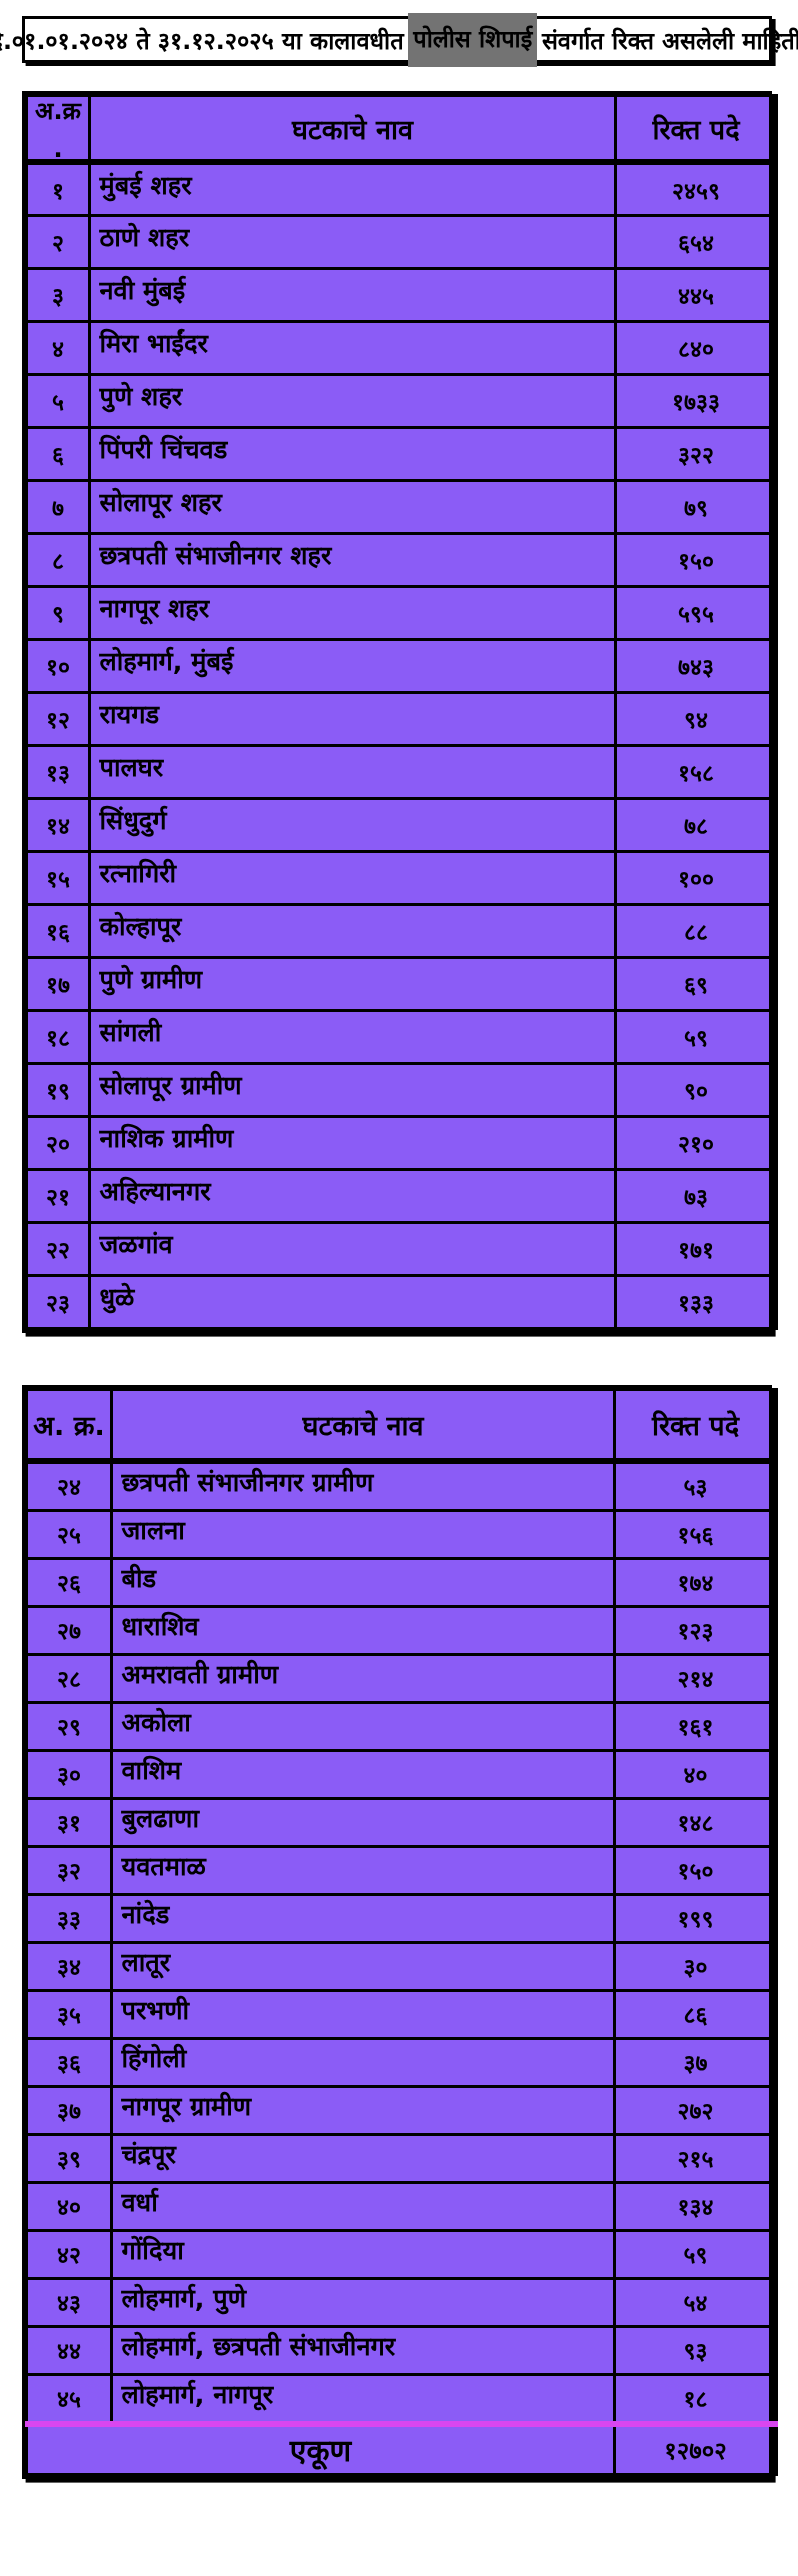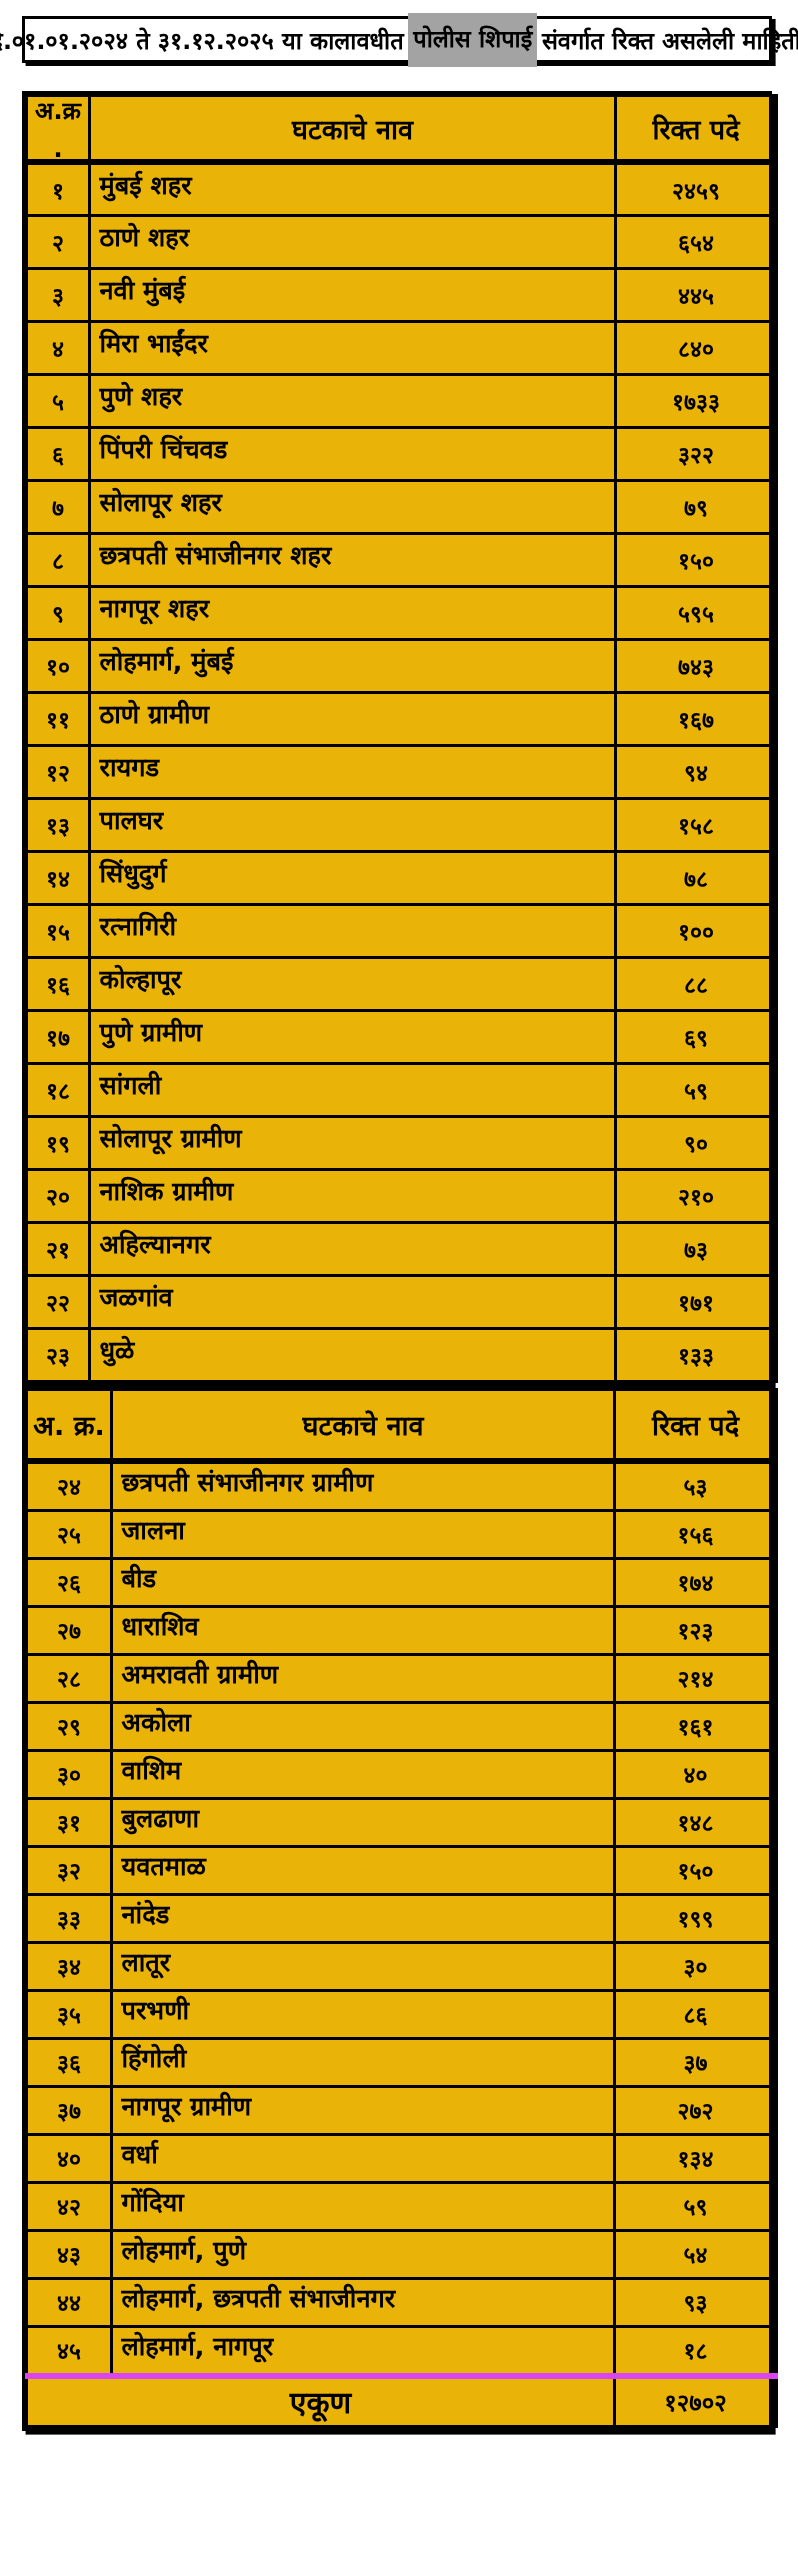--- a/index.html
+++ b/index.html
@@ -31,21 +31,21 @@
     background: #f7ee00;
     padding: 9px 4.8px 12.7px 4.8px;
     margin: 0 4.8px;
   }
   .tbl-wrap {
     position: absolute;
     left: 22px;
     width: 750px;
     border: 3.6px solid #000;
     box-shadow: 3.6px 3.6px 0 #000;
-    background: #eab308;
+    background: #8b5cf6;
   }
   .wrap-t1 { top: 91px; }
   .wrap-t2 { top: 1385px; }
   table {
     border-collapse: collapse;
     table-layout: fixed;
     width: 100%;
   }
   th, td {
     border: 3px solid #000;
@@ -69,21 +69,21 @@
   tfoot td.total-label { text-align: center; font-size: 30px; }
   tfoot td.total-val { text-align: center; font-size: 24px; }
 </style>
 </head>
 <body>
 
 <div class="page">
 
   <div class="title-box">
     <span>दि.०१.०१.२०२४ ते ३१.१२.२०२५ या कालावधीत</span>
-    <span class="hl" style="background: #a3a3a3;">पोलीस शिपाई</span>
+    <span class="hl" style="background: #737373;">पोलीस शिपाई</span>
     <span>संवर्गात रिक्त असलेली माहिती.</span>
   </div>
 
   <div class="tbl-wrap wrap-t1">
     <table class="t1">
       <colgroup>
           <col style="width:63px">
           <col style="width:526px">
           <col style="width:161px">
         </colgroup>
@@ -152,25 +152,20 @@
             <td class="name">नागपूर शहर</td>
             <td class="val">५९५</td>
           </tr>
 
           <tr>
             <td class="sr">१०</td>
             <td class="name">लोहमार्ग, मुंबई</td>
             <td class="val">७४३</td>
           </tr>
 
-          <tr>
-            <td class="sr">११</td>
-            <td class="name">ठाणे ग्रामीण</td>
-            <td class="val">१६७</td>
-          </tr>
 
           <tr>
             <td class="sr">१२</td>
             <td class="name">रायगड</td>
             <td class="val">९४</td>
           </tr>
 
           <tr>
             <td class="sr">१३</td>
             <td class="name">पालघर</td>
@@ -334,20 +329,25 @@
             <td class="val">३७</td>
           </tr>
 
           <tr>
             <td class="sr">३७</td>
             <td class="name">नागपूर ग्रामीण</td>
             <td class="val">२७२</td>
           </tr>
 
 
+          <tr>
+            <td class="sr">३९</td>
+            <td class="name">चंद्रपूर</td>
+            <td class="val">२१५</td>
+          </tr>
 
           <tr>
             <td class="sr">४०</td>
             <td class="name">वर्धा</td>
             <td class="val">१३४</td>
           </tr>
 
 
           <tr>
             <td class="sr">४२</td>

